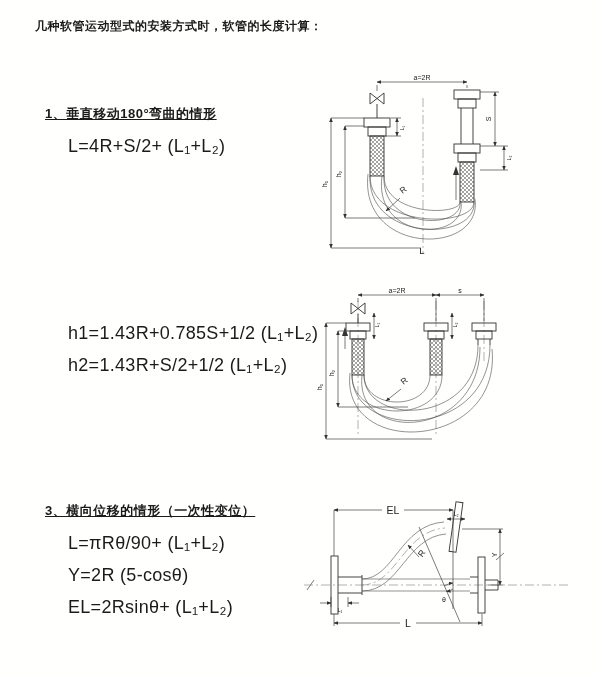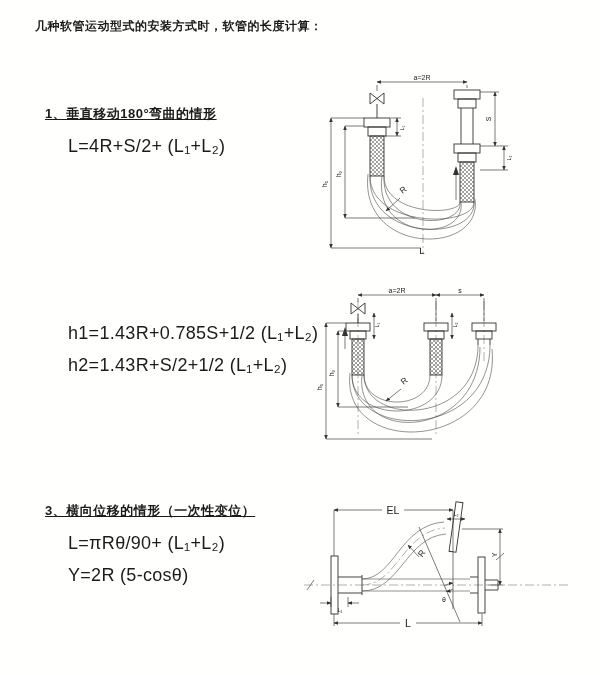--- a/index.html
+++ b/index.html
@@ -40,20 +40,21 @@
 
   <div class="sec" id="sec2">
     <div class="formula">h1=1.43R+0.785S+1/2 (L₁+L₂)</div>
     <div class="formula">h2=1.43R+S/2+1/2 (L₁+L₂)</div>
   </div>
 
   <div class="sec" id="sec3">
     <div class="heading">3、横向位移的情形（一次性变位）</div>
     <div class="formula">L=πRθ/90+ (L₁+L₂)</div>
     <div class="formula">Y=2R (5-cosθ)</div>
+    <div class="formula">EL=2Rsinθ+ (L₁+L₂)</div>
   </div>
 
   <div class="diag" id="diag1">
     <svg width="270" height="185" viewBox="0 0 270 185">
       <defs>
         <marker id="m1" viewBox="0 0 10 10" refX="9" refY="5" markerWidth="6.5" markerHeight="6.5" orient="auto-start-reverse">
           <path d="M0,1 L10,5 L0,9 z" fill="#333"></path>
         </marker>
         <pattern id="pt1" width="4" height="4" patternUnits="userSpaceOnUse">
           <path d="M0,0 L4,4 M4,0 L0,4" stroke="#666" stroke-width=".6"></path>

